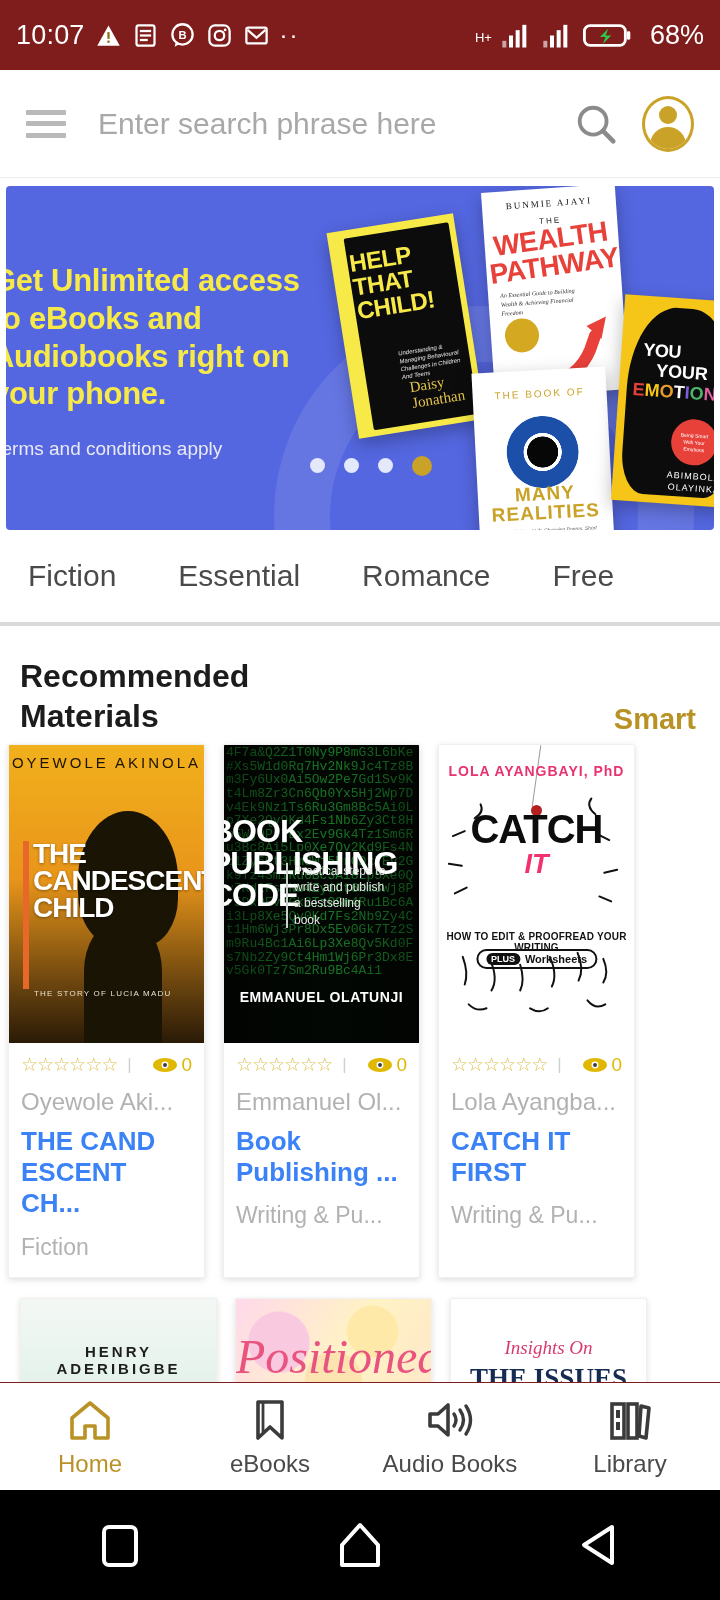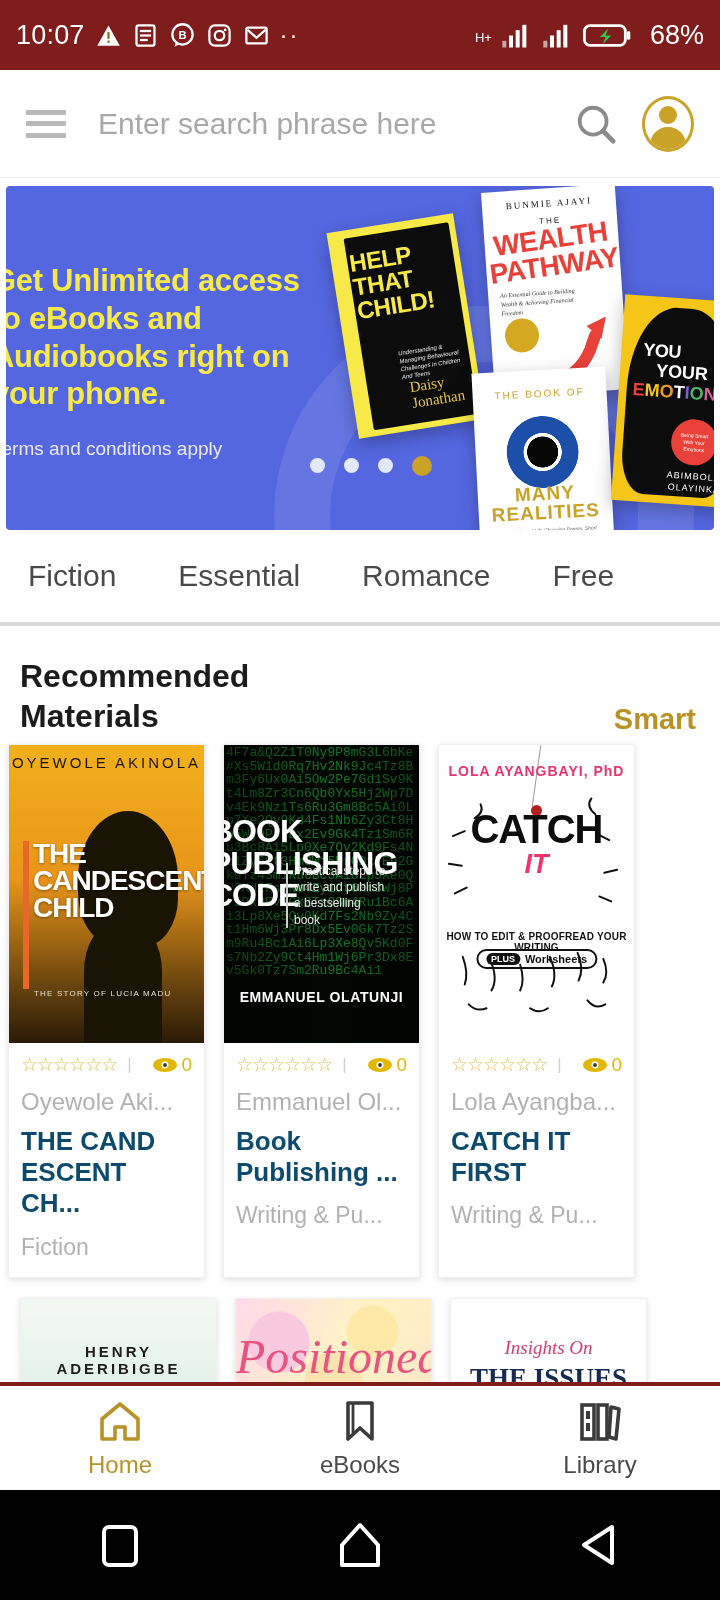--- a/index.html
+++ b/index.html
@@ -157,21 +157,21 @@
           box-shadow:0 2px 6px rgba(0,0,0,.13); border-radius:2px; overflow:hidden; }
   .cover { width:100%; height:298px; position:relative; overflow:hidden; }
   .card-body { padding:10px 12px 16px 12px; }
   .meta-row { display:flex; align-items:center; gap:10px; font-size:17px; color:#d6b33a; }
   .stars { letter-spacing:-1px; font-size:19px; color:#ddc152; }
   .sep { color:#cfcfcf; }
   .views { display:flex; align-items:center; gap:3px; color:#e0b800; margin-left:auto; }
   .views span { font-size:19px; }
   .b-author { font-size:24px; color:#b2b2b2; margin-top:12px; white-space:nowrap;
               overflow:hidden; text-overflow:ellipsis; }
-  .b-title { font-size:26px; font-weight:bold; color:#0c4a6e; margin-top:10px;
+  .b-title { font-size:26px; font-weight:bold; color:#3b82f6; margin-top:10px;
              line-height:1.2; word-break:break-word; }
   .b-cat { font-size:23px; color:#b2b2b2; margin-top:14px; white-space:nowrap;
            overflow:hidden; text-overflow:ellipsis; }
 
   
   .cv-candescent { background:linear-gradient(180deg,#f2b01c 0%,#e8951a 45%,#5a3a0d 85%,#2a1a06 100%); }
   .cv-candescent .cc-au { position:absolute; top:9px; left:0; right:0; text-align:center;
                           font-size:15px; color:#1b1405; letter-spacing:3px; }
   .cv-candescent .cc-head { position:absolute; right:26px; top:66px; width:100px; height:136px;
                             background:#1a1405; border-radius:50% 50% 36% 40%; }
@@ -239,21 +239,21 @@
   .cv-ins { position:absolute; inset:0; background:#fff; }
   .cv-ins .in-1 { position:absolute; top:38px; left:0; right:0; text-align:center;
                   font-size:19px; color:#d93a6e; font-style:italic;
                   font-family:"Liberation Serif", serif; }
   .cv-ins .in-2 { position:absolute; top:64px; left:0; right:0; text-align:center;
                   font-size:27px; color:#162a52; font-weight:bold;
                   font-family:"Liberation Serif", serif; }
 
   
   .bottom-nav { position:absolute; left:0; right:0; bottom:110px; height:108px;
-                background:#fff; border-top:4px solid #7f1d1d;
+                background:#fff; border-top:1px solid #7f1d1d;
                 display:flex; align-items:center; }
   .nav-item { flex:1; display:flex; flex-direction:column; align-items:center; gap:6px; }
   .nav-label { font-size:24px; color:#4a4a4a; }
   .nav-item.active .nav-label { color:#b89225; }
 
   
   .android-nav { position:absolute; left:0; right:0; bottom:0; height:110px;
                  background:#000; display:flex; align-items:center; }
   .an-btn { flex:1; display:flex; align-items:center; justify-content:center; }
 </style>
@@ -555,20 +555,29 @@
     <span class="nav-label">Home</span>
   </div>
   <div class="nav-item">
     <svg width="52" height="48" viewBox="0 0 24 24">
       <path d="M6 3 H18 V21 L12 15.5 L6 21 Z" fill="none" stroke="#3b3b3b" stroke-width="1.8" stroke-linejoin="round"></path>
       <path d="M8.5 3 V18" stroke="#3b3b3b" stroke-width="1.4" fill="none"></path>
     </svg>
     <span class="nav-label">eBooks</span>
   </div>
   <div class="nav-item">
+    <svg width="56" height="48" viewBox="0 0 26 24">
+      <path d="M3 9 H7 L12 4.5 V19.5 L7 15 H3 Z" fill="none" stroke="#3b3b3b" stroke-width="1.8" stroke-linejoin="round"></path>
+      <path d="M15 9 Q17 12 15 15" fill="none" stroke="#3b3b3b" stroke-width="1.7" stroke-linecap="round"></path>
+      <path d="M18 7 Q21.5 12 18 17" fill="none" stroke="#3b3b3b" stroke-width="1.7" stroke-linecap="round"></path>
+      <path d="M21 5 Q25.5 12 21 19" fill="none" stroke="#3b3b3b" stroke-width="1.7" stroke-linecap="round"></path>
+    </svg>
+    <span class="nav-label">Audio Books</span>
+  </div>
+  <div class="nav-item">
     <svg width="52" height="48" viewBox="0 0 24 24">
       <rect x="3" y="4" width="6" height="17" fill="none" stroke="#3b3b3b" stroke-width="1.8"></rect>
       <rect x="5" y="7" width="2" height="4" fill="#3b3b3b"></rect>
         <rect x="5" y="13" width="2" height="4" fill="#3b3b3b"></rect>
       <rect x="11" y="4" width="4.5" height="17" fill="none" stroke="#3b3b3b" stroke-width="1.8"></rect>
       <path d="M17.5 5 L21.5 6 L20 21 L16.5 20 Z" fill="none" stroke="#3b3b3b" stroke-width="1.8" stroke-linejoin="round"></path>
     </svg>
     <span class="nav-label">Library</span>
   </div>
 </div>

